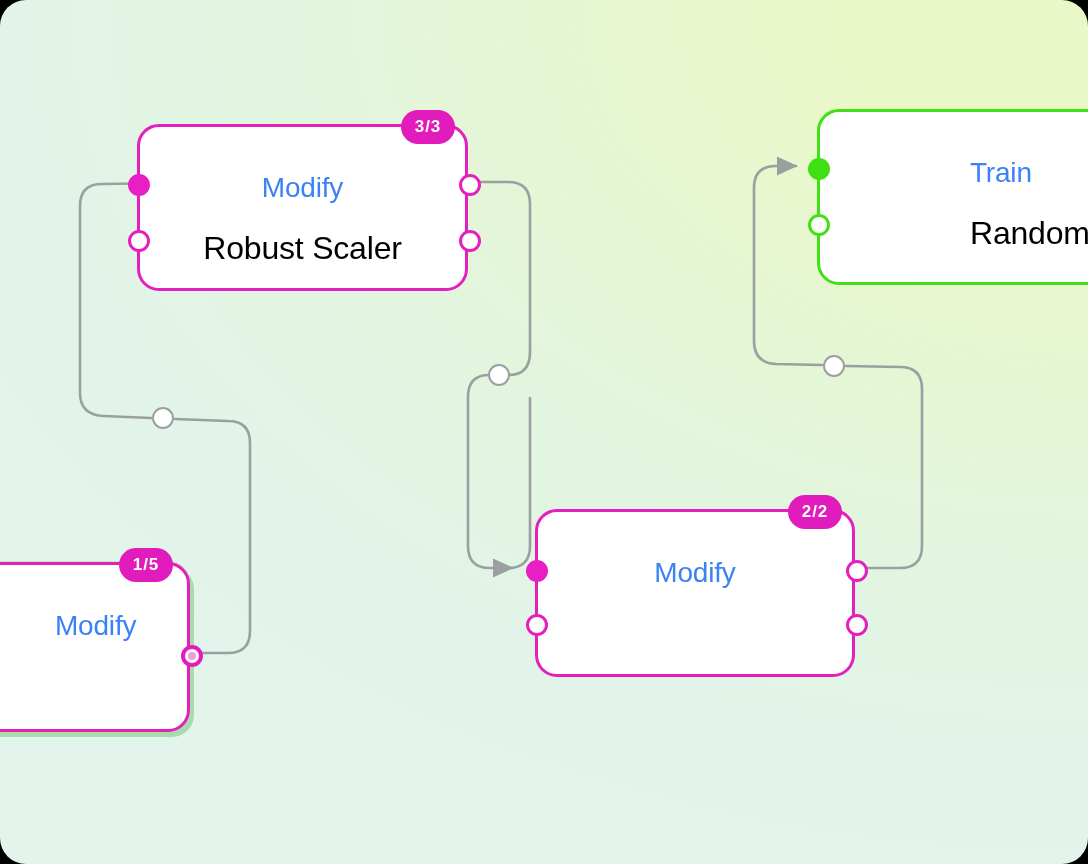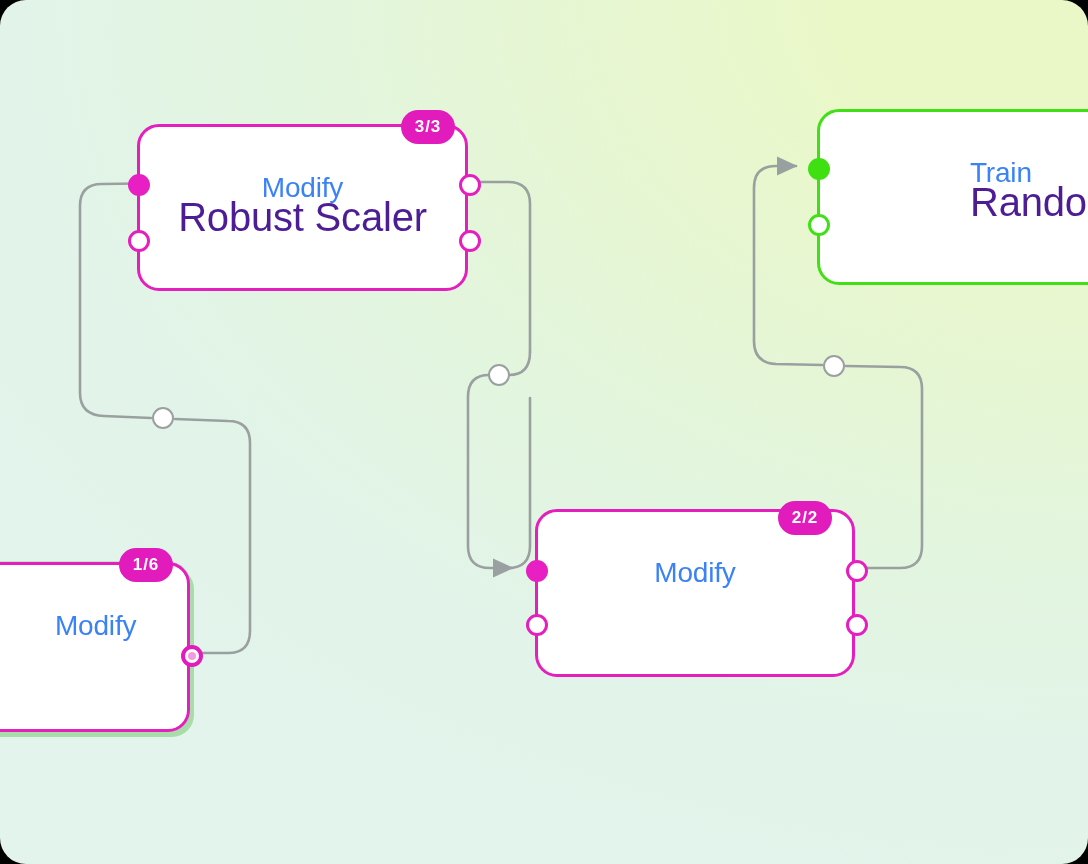--- a/index.html
+++ b/index.html
@@ -16,22 +16,22 @@
   .node{position:absolute;background:#fff;border-radius:22px;box-sizing:border-box;}
   .node-magenta{border:3px solid #e51fbe;}
   .node-green{border:3px solid #41e016;}
   .node.selected{box-shadow:4px 5px 0 0 #a8dcab, 0 0 0 1px rgba(168,220,171,.55);}
 
   .node-title{
     position:absolute;left:0;right:0;top:40px;text-align:center;
     font-size:28px;line-height:42px;color:#3b82f6;letter-spacing:-.2px;white-space:nowrap;
   }
   .node-sub{
-    position:absolute;left:0;right:0;top:72px;text-align:center;
-    font-size:40px;line-height:36px;color:#4c1d95;letter-spacing:-.2px;white-space:nowrap;
+    position:absolute;left:0;right:0;top:103px;text-align:center;
+    font-size:32px;line-height:36px;color:#000000;letter-spacing:-.2px;white-space:nowrap;
   }
   .node.clipped .node-title,.node.clipped .node-sub{text-align:right;left:150px;right:auto;}
 
   .badge{
     position:absolute;top:-17px;height:34px;min-width:54px;padding:14px 11px;box-sizing:border-box;
     border-radius:17px;background:#e21cbc;color:#fff;
     font-size:17px;font-weight:700;letter-spacing:1px;
     display:flex;align-items:center;justify-content:center;
   }
 
@@ -70,37 +70,37 @@
     <path d="M865,568 L900,568 Q922,568 922,546 L922,389 Q922,367 900,367 L846,366
              M822,365 L776,364 Q754,363 754,341 L754,188 Q754,166 776,166 L796,166" fill="none" stroke="#9aa0a0" stroke-width="2.6" stroke-linecap="round" marker-end="url(#arrow)"></path>
   </svg>
 
   <div class="mid-handle" style="left:152px;top:407px;"></div>
   <div class="mid-handle" style="left:488px;top:364px;"></div>
   <div class="mid-handle" style="left:823px;top:355px;"></div>
 
   <div class="node node-magenta selected clipped" style="left:-98px;top:562px;width:288px;height:170px;">
     <div class="node-title">Modify</div>
-    <div class="badge" style="right:14px;">1/6</div>
+    <div class="badge" style="right:14px;">1/5</div>
     <div class="port port-ring" style="left:276px;top:80px;"></div>
   </div>
 
   <div class="node node-magenta" style="left:137px;top:124px;width:331px;height:167px;">
     <div class="node-title">Modify</div>
     <div class="node-sub">Robust Scaler</div>
     <div class="badge" style="right:10px;">3/3</div>
     <div class="port port-in-filled" style="left:-12px;top:47px;"></div>
     <div class="port port-hollow" style="left:-12px;top:103px;"></div>
     <div class="port port-hollow" style="left:319px;top:47px;"></div>
     <div class="port port-hollow" style="left:319px;top:103px;"></div>
   </div>
 
   <div class="node node-magenta" style="left:535px;top:509px;width:320px;height:168px;">
     <div class="node-title">Modify</div>
-    <div class="badge" style="right:20px;margin-top:6px;">2/2</div>
+    <div class="badge" style="right:10px;">2/2</div>
     <div class="port port-in-filled" style="left:-12px;top:48px;"></div>
     <div class="port port-hollow" style="left:-12px;top:102px;"></div>
     <div class="port port-hollow" style="left:308px;top:48px;"></div>
     <div class="port port-hollow" style="left:308px;top:102px;"></div>
   </div>
 
   <div class="node node-green clipped" style="left:817px;top:109px;width:340px;height:176px;">
     <div class="node-title">Train</div>
     <div class="node-sub">Random Forest</div>
     <div class="port port-in-filled-green" style="left:-12px;top:46px;"></div>

